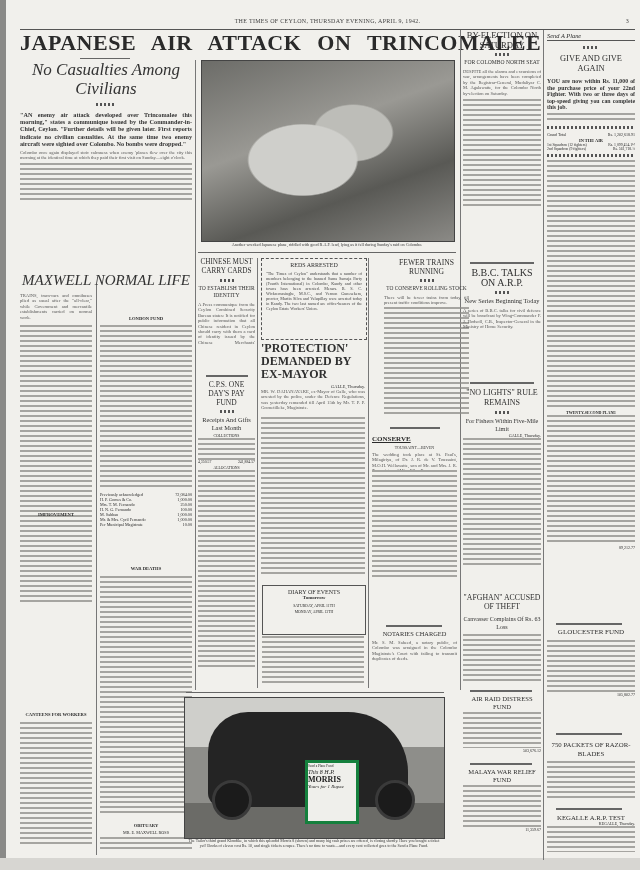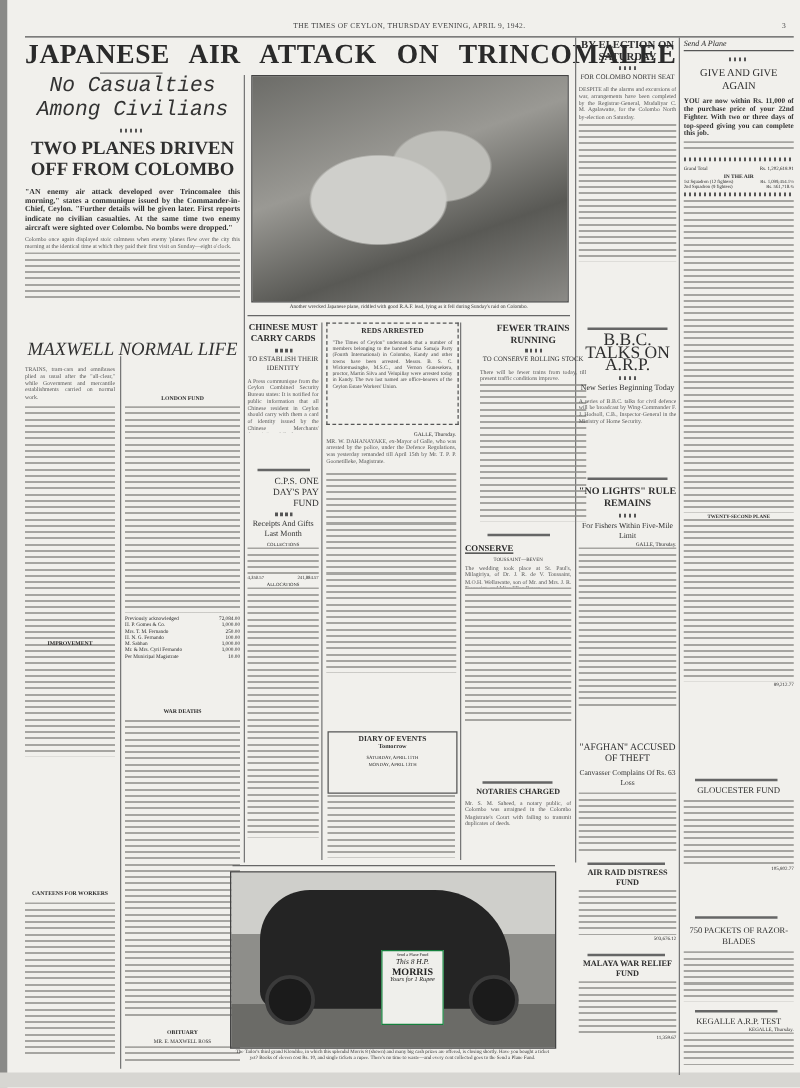--- a/index.html
+++ b/index.html
@@ -8,34 +8,34 @@
   .leftbar{position:absolute;left:0;top:0;width:6px;height:870px;background:#8a8a88;}
   .bottomstrip{position:absolute;left:0;top:858px;width:640px;height:12px;background:#d7d6d2;}
   .masthead{position:absolute;left:20px;top:13px;width:615px;height:16px;border-bottom:1px solid #555;font-size:6px;text-align:center;letter-spacing:.3px;color:#444;line-height:16px;}
   .pagenum{position:absolute;right:6px;top:0;font-size:6px;}
   .mainhead{position:absolute;left:20px;top:30px;width:440px;font-family:"Liberation Serif",serif;font-weight:bold;font-size:22px;letter-spacing:.5px;color:#2a2a2a;white-space:nowrap;word-spacing:10px;}
   .col{position:absolute;}
   .rule{border-left:1px solid #777;position:absolute;}
   .hr{position:absolute;border-top:1px solid #666;}
   .deco{position:absolute;height:3px;background:repeating-linear-gradient(90deg,#555 0 2px,transparent 2px 4px);}
   .h-ital{font-style:italic;text-align:center;color:#333;}
-  .h-cap{font-weight:bold;text-align:center;text-transform:uppercase;color:#2f2f2f;}
+  .h-cap{font-weight:normal;text-align:center;text-transform:uppercase;color:#2f2f2f;}
   .h-small{text-align:center;color:#333;}
   .body{font-size:4.6px;line-height:5.4px;color:#555;text-align:justify;}
   .lead{font-size:6.2px;line-height:7.2px;font-weight:bold;color:#333;text-align:justify;}
   .txt{position:absolute;overflow:hidden;}
   .lines{background:repeating-linear-gradient(180deg,#8d8c88 0 1.6px,transparent 1.6px 5px);opacity:.75;}
   .photo1{position:absolute;left:201px;top:60px;width:252px;height:180px;background:
     radial-gradient(ellipse at 40% 55%,#cfcfcb 0 25%,transparent 26%),
     radial-gradient(ellipse at 60% 40%,#bdbdb8 0 18%,transparent 19%),
     linear-gradient(160deg,#6c6c68,#9a9994 40%,#595955 70%,#8b8a86);border:1px solid #444;}
   .photo2{position:absolute;left:184px;top:697px;width:259px;height:140px;background:linear-gradient(180deg,#cfcfcb 0 35%,#8e8e8a 35% 75%,#6b6b67 75%);border:1px solid #444;}
   .car{position:absolute;left:208px;top:712px;width:200px;height:95px;background:#242424;border-radius:40px 60px 14px 14px;}
   .wheel{position:absolute;width:34px;height:34px;border-radius:50%;background:#1b1b1b;border:3px solid #3a3a3a;}
-  .sign{position:absolute;left:305px;top:760px;width:48px;height:58px;background:#efefeb;border:1px solid #15803d;font-size:5px;text-align:center;line-height:6px;color:#222;}
+  .sign{position:absolute;left:305px;top:760px;width:48px;height:58px;background:#efefeb;border:3px solid #15803d;font-size:5px;text-align:left;line-height:6px;color:#222;}
   .caption{font-size:4.6px;line-height:5.6px;color:#333;text-align:center;}
   .box{position:absolute;border:1px solid #555;}
 </style>
 </head>
 <body>
 
 <div class="leftbar"></div>
 <div class="page"></div>
 <div class="bottomstrip"></div>
 
@@ -48,23 +48,22 @@
 
 <div class="rule" style="left:195px;top:60px;height:630px;"></div>
 <div class="rule" style="left:460px;top:30px;height:660px;"></div>
 <div class="rule" style="left:543px;top:30px;height:830px;"></div>
 <div class="rule" style="left:96px;top:285px;height:570px;"></div>
 <div class="rule" style="left:257px;top:258px;height:430px;"></div>
 <div class="rule" style="left:368px;top:258px;height:430px;"></div>
 
 <div class="col" style="left:20px;top:60px;width:172px;">
   <div class="hr" style="left:60px;top:-2px;width:50px;"></div>
-  <div class="h-ital" style="font-size:17px;line-height:19px;font-family:Liberation Mono, monospace;">No Casualties Among Civilians</div>
+  <div class="h-ital" style="font-size:17px;line-height:19px;">No Casualties Among Civilians</div>
   <div class="deco" style="position:relative;margin:5px auto;width:20px;"></div>
-  <div class="h-cap" style="font-size:15px;line-height:17px;font-family:'Liberation Serif',serif;">TWO PLANES DRIVEN OFF FROM COLOMBO</div>
   <div class="lead" style="margin-top:5px;">"AN enemy air attack developed over Trincomalee this morning," states a communique issued by the Commander-in-Chief, Ceylon. "Further details will be given later. First reports indicate no civilian casualties. At the same time two enemy aircraft were sighted over Colombo. No bombs were dropped."</div>
   <div class="body" style="margin-top:3px;">Colombo once again displayed stoic calmness when enemy 'planes flew over the city this morning at the identical time at which they paid their first visit on Sunday—eight o'clock.</div>
   <div class="txt lines" style="position:relative;height:38px;margin-top:2px;"></div>
 </div>
 
 <div class="col" style="left:20px;top:272px;width:172px;">
   <div class="h-ital" style="font-size:15px;line-height:17px;white-space:nowrap;">MAXWELL NORMAL LIFE</div>
 </div>
 <div class="col body" style="left:20px;top:293px;width:72px;">TRAINS, tram-cars and omnibuses plied as usual after the "all-clear," while Government and mercantile establishments carried on normal work.</div>
 <div class="txt lines" style="left:20px;top:325px;width:72px;height:280px;"></div>
@@ -116,39 +115,40 @@
 
 <div class="col" style="left:198px;top:258px;width:57px;">
   <div class="h-cap" style="font-size:7.2px;line-height:9px;">CHINESE MUST CARRY CARDS</div>
   <div class="deco" style="position:relative;margin:3px auto;width:14px;"></div>
   <div class="h-small" style="font-size:5.6px;line-height:7px;text-transform:uppercase;">TO ESTABLISH THEIR IDENTITY</div>
   <div class="body" style="margin-top:3px;height:44px;overflow:hidden;">A Press communique from the Ceylon Combined Security Bureau states: It is notified for public information that all Chinese resident in Ceylon should carry with them a card of identity issued by the Chinese Merchants' Association of Ceylon.</div>
 </div>
 
 <div class="hr" style="left:206px;top:375px;width:42px;border-top-width:2px;"></div>
 <div class="col" style="left:198px;top:380px;width:57px;">
-  <div class="h-cap" style="font-size:7.5px;line-height:9px;font-weight:normal;text-align:right;">C.P.S. ONE DAY'S PAY FUND</div>
+  <div class="h-cap" style="font-size:7.5px;line-height:9px;font-weight:normal;">C.P.S. ONE DAY'S PAY FUND</div>
   <div class="deco" style="position:relative;margin:3px auto;width:14px;"></div>
   <div class="h-small" style="font-size:6.4px;line-height:8px;">Receipts And Gifts Last Month</div>
   <div style="font-size:3.8px;text-align:center;margin-top:2px;">COLLECTIONS</div>
   <div class="lines" style="height:22px;"></div>
   <div style="font-size:3.8px;display:flex;justify-content:space-between;">
       <span>4,350.57</span>
       <span>241,884.57</span>
     </div>
   <div style="font-size:3.8px;text-align:center;margin-top:2px;">ALLOCATIONS</div>
   <div class="lines" style="height:200px;"></div>
 </div>
 
 <div class="box" style="left:261px;top:258px;width:104px;height:80px;border-style:dashed;">
   <div class="h-cap" style="font-size:6px;margin-top:3px;">REDS ARRESTED</div>
   <div class="body" style="margin:3px 4px;font-size:4.2px;line-height:5px;height:60px;overflow:hidden;color:#444;">"The Times of Ceylon" understands that a number of members belonging to the banned Sama Samaja Party (Fourth International) in Colombo, Kandy and other towns have been arrested. Messrs. B. S. C. Wickremasinghe, M.S.C., and Vernon Gunesekera, proctor, Martin Silva and Velupillay were arrested today in Kandy. The two last named are office-bearers of the Ceylon Estate Workers' Union.</div>
 </div>
 
 <div class="col" style="left:261px;top:342px;width:104px;">
+  <div style="font-size:12px;line-height:13px;font-weight:bold;color:#2f2f2f;text-transform:uppercase;">'PROTECTION' DEMANDED BY EX-MAYOR</div>
   <div style="font-size:4.4px;text-align:right;margin-top:3px;">GALLE, Thursday.</div>
   <div class="body" style="height:28px;overflow:hidden;">MR. W. DAHANAYAKE, ex-Mayor of Galle, who was arrested by the police, under the Defence Regulations, was yesterday remanded till April 15th by Mr. T. P. P. Goonetilleke, Magistrate.</div>
   <div class="lines" style="height:160px;"></div>
 </div>
 
 <div class="box" style="left:262px;top:585px;width:102px;height:48px;">
   <div class="h-cap" style="font-size:6px;margin-top:3px;">DIARY OF EVENTS</div>
   <div class="h-small" style="font-size:5px;font-weight:bold;">Tomorrow</div>
   <div style="font-size:3.8px;text-align:center;margin-top:4px;">SATURDAY, APRIL 11TH</div>
   <div style="font-size:3.8px;text-align:center;margin-top:2px;">MONDAY, APRIL 13TH</div>
@@ -193,21 +193,21 @@
 <div class="col" style="left:463px;top:30px;width:78px;">
   <div class="h-cap" style="font-size:8.6px;line-height:10px;">BY-ELECTION ON SATURDAY</div>
   <div class="deco" style="position:relative;margin:3px auto;width:14px;"></div>
   <div class="h-small" style="font-size:5.6px;line-height:7px;text-transform:uppercase;">FOR COLOMBO NORTH SEAT</div>
   <div class="body" style="margin-top:3px;height:30px;overflow:hidden;">DESPITE all the alarms and excursions of war, arrangements have been completed by the Registrar-General, Mudaliyar C. M. Agalawatte, for the Colombo North by-election on Saturday.</div>
   <div class="lines" style="height:110px;"></div>
 </div>
 
 <div class="hr" style="left:470px;top:262px;width:64px;border-top-width:2px;"></div>
 <div class="col" style="left:463px;top:268px;width:78px;">
-  <div class="h-cap" style="font-size:14px;line-height:10px;font-weight:normal;">B.B.C. TALKS ON A.R.P.</div>
+  <div class="h-cap" style="font-size:10px;line-height:10px;font-weight:normal;">B.B.C. TALKS ON A.R.P.</div>
   <div class="deco" style="position:relative;margin:3px auto;width:14px;"></div>
   <div class="h-small" style="font-size:6.4px;line-height:8px;">New Series Beginning Today</div>
   <div class="body" style="margin-top:3px;height:30px;overflow:hidden;">A series of B.B.C. talks for civil defence will be broadcast by Wing-Commander F. J. Hodsoll, C.B., Inspector-General in the Ministry of Home Security.</div>
 </div>
 <div class="hr" style="left:470px;top:382px;width:64px;border-top-width:2px;"></div>
 
 <div class="col" style="left:463px;top:388px;width:78px;">
   <div class="h-cap" style="font-size:8px;line-height:10px;">"NO LIGHTS" RULE REMAINS</div>
   <div class="deco" style="position:relative;margin:3px auto;width:14px;"></div>
   <div class="h-small" style="font-size:6.2px;line-height:8px;">For Fishers Within Five-Mile Limit</div>

